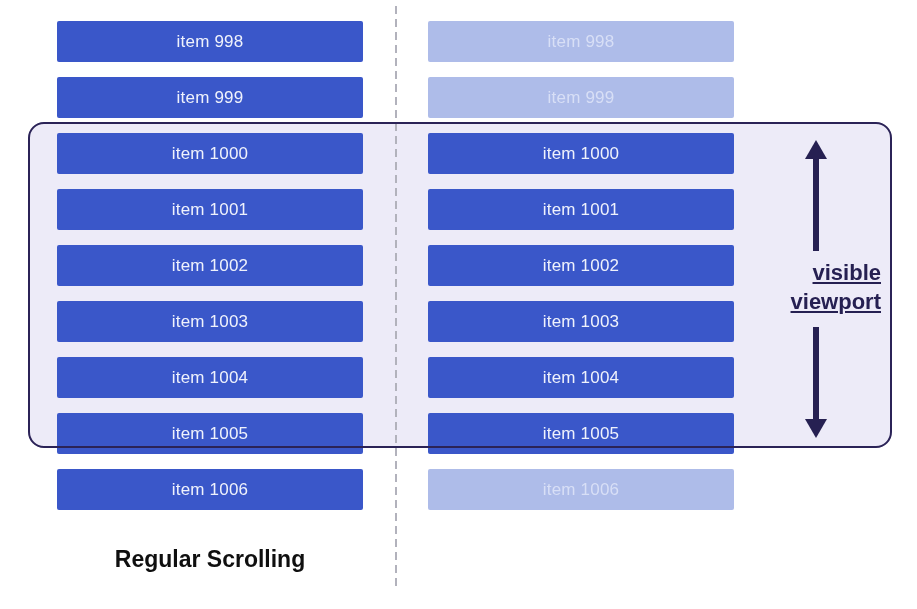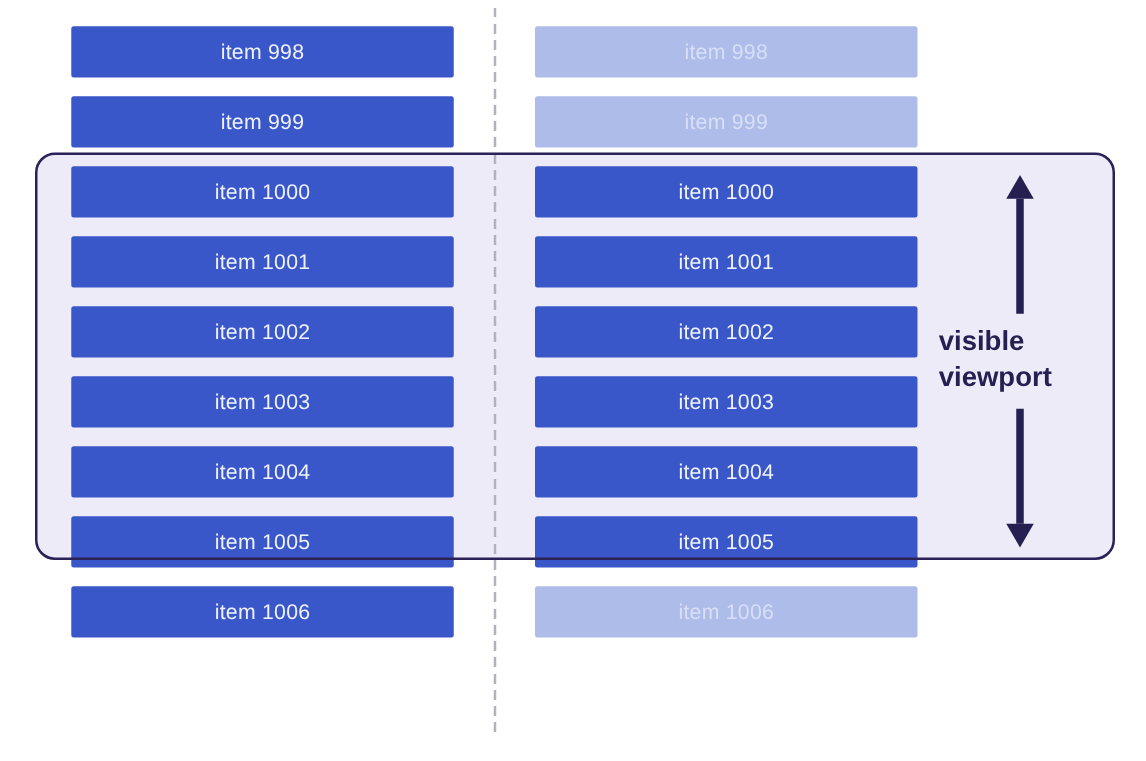--- a/index.html
+++ b/index.html
@@ -114,26 +114,27 @@
     border-left: 11px solid transparent;
     border-right: 11px solid transparent;
   }
   .arrow .head.up   { border-bottom: 19px solid var(--arrow, #262052); }
   .arrow .head.down { border-top: 19px solid var(--arrow, #262052); }
 
   .viewport-label {
     position: absolute;
     left: 751px; top: 258px;
     width: 130px;
-    text-align: left;
+    text-align: right;
     font-size: 22px;
     font-weight: 700;
     line-height: 1.33;
     color: var(--arrow, #262052);
     z-index: 4;
+    text-decoration: underline;
   }
 </style>
 </head>
 <body>
 
 <div class="canvas">
 
   <div class="viewport-fill"></div>
 
   <div class="divider"></div>
@@ -169,15 +170,16 @@
       <div class="head up"></div>
       <div class="shaft"></div>
     </div>
     <div class="viewport-label">visible viewport</div>
     <div class="arrow arrow-down">
       <div class="shaft"></div>
       <div class="head down"></div>
     </div>
   </div>
 
+  <div class="col-label left">Regular Scrolling</div>
 
 
 </div>
 
 </body></html>

